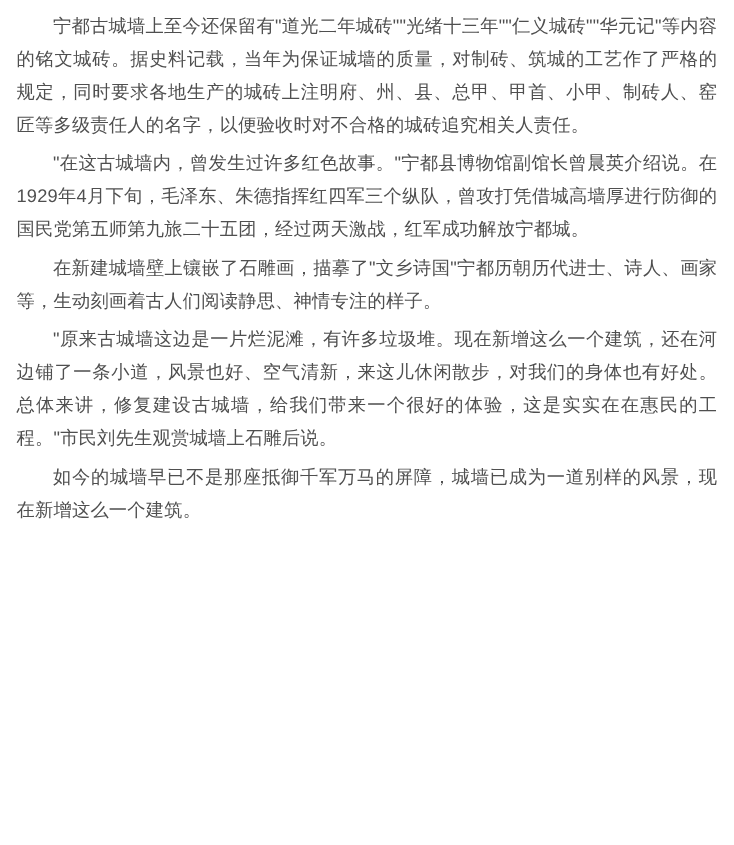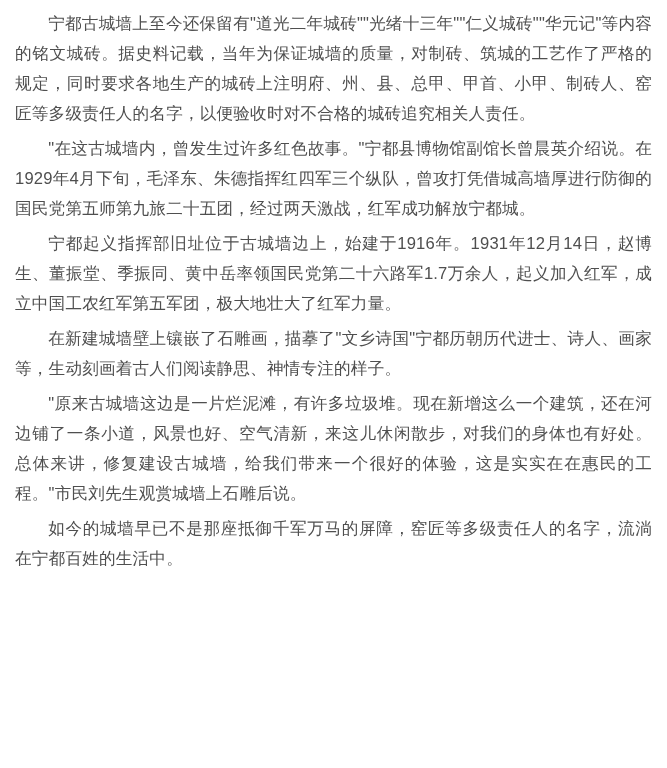--- a/index.html
+++ b/index.html
@@ -26,17 +26,16 @@
     word-break: break-all;
     letter-spacing: 0.2px;
   }
 </style>
 </head>
 <body>
 
 <div class="article">
   <p>宁都古城墙上至今还保留有"道光二年城砖""光绪十三年""仁义城砖""华元记"等内容的铭文城砖。据史料记载，当年为保证城墙的质量，对制砖、筑城的工艺作了严格的规定，同时要求各地生产的城砖上注明府、州、县、总甲、甲首、小甲、制砖人、窑匠等多级责任人的名字，以便验收时对不合格的城砖追究相关人责任。</p>
   <p>"在这古城墙内，曾发生过许多红色故事。"宁都县博物馆副馆长曾晨英介绍说。在1929年4月下旬，毛泽东、朱德指挥红四军三个纵队，曾攻打凭借城高墙厚进行防御的国民党第五师第九旅二十五团，经过两天激战，红军成功解放宁都城。</p>
-  <p>宁都起义指挥部旧址位于古城墙边上，始建于1916年。1931年12月14日，赵博生、董振堂、季振同、黄中岳率领国民党第二十六路军1.7万余人，起义加入红军，成立中国工农红军第五军团，极大地壮大了红军力量。</p>
   <p>在新建城墙壁上镶嵌了石雕画，描摹了"文乡诗国"宁都历朝历代进士、诗人、画家等，生动刻画着古人们阅读静思、神情专注的样子。</p>
   <p>"原来古城墙这边是一片烂泥滩，有许多垃圾堆。现在新增这么一个建筑，还在河边铺了一条小道，风景也好、空气清新，来这儿休闲散步，对我们的身体也有好处。总体来讲，修复建设古城墙，给我们带来一个很好的体验，这是实实在在惠民的工程。"市民刘先生观赏城墙上石雕后说。</p>
-  <p>如今的城墙早已不是那座抵御千军万马的屏障，窑匠等多级责任人的名字，流淌在宁都百姓的生活中。</p>
+  <p>如今的城墙早已不是那座抵御千军万马的屏障，城墙已成为一道别样的风景，现在新增这么一个建筑。</p>
 </div>
 
 </body></html>

